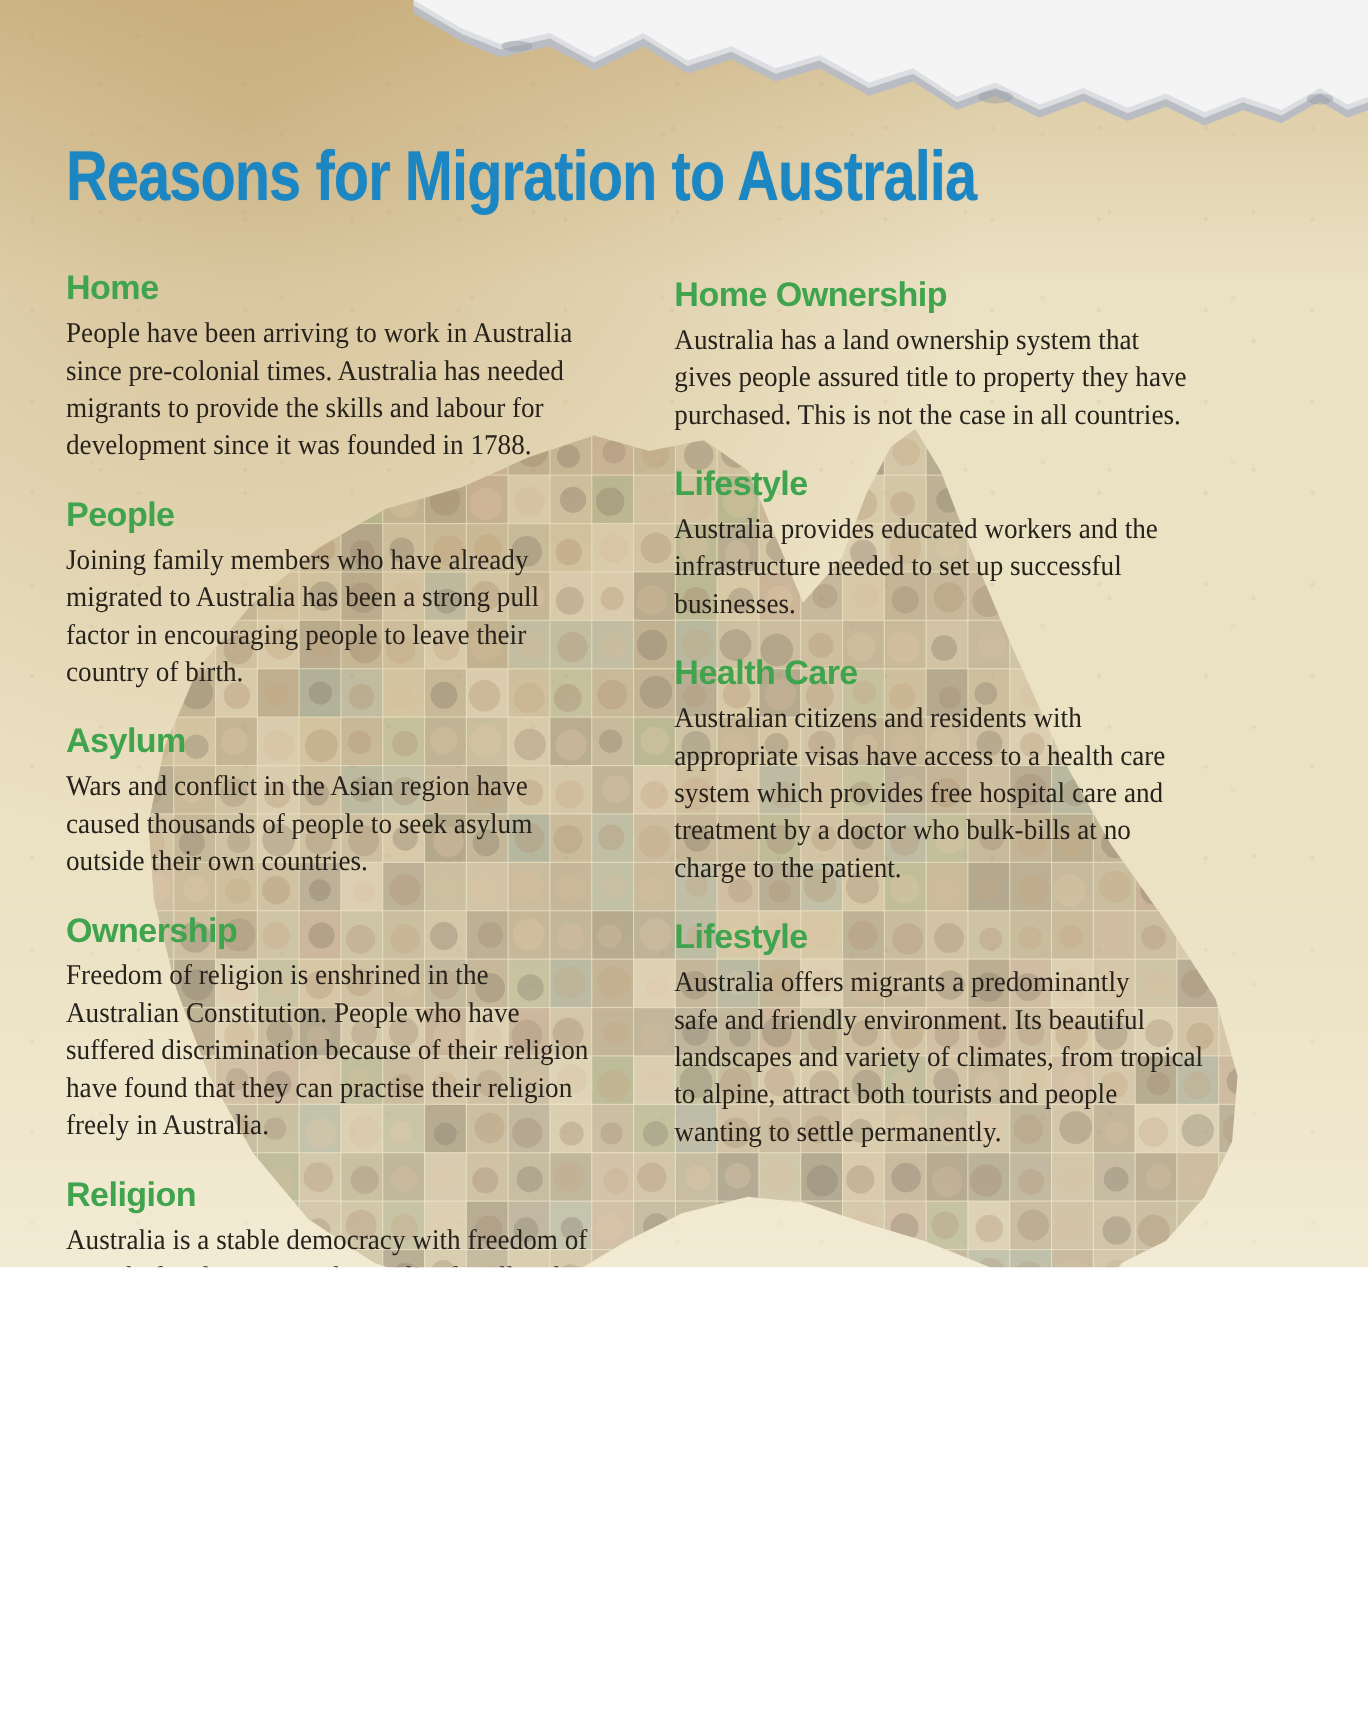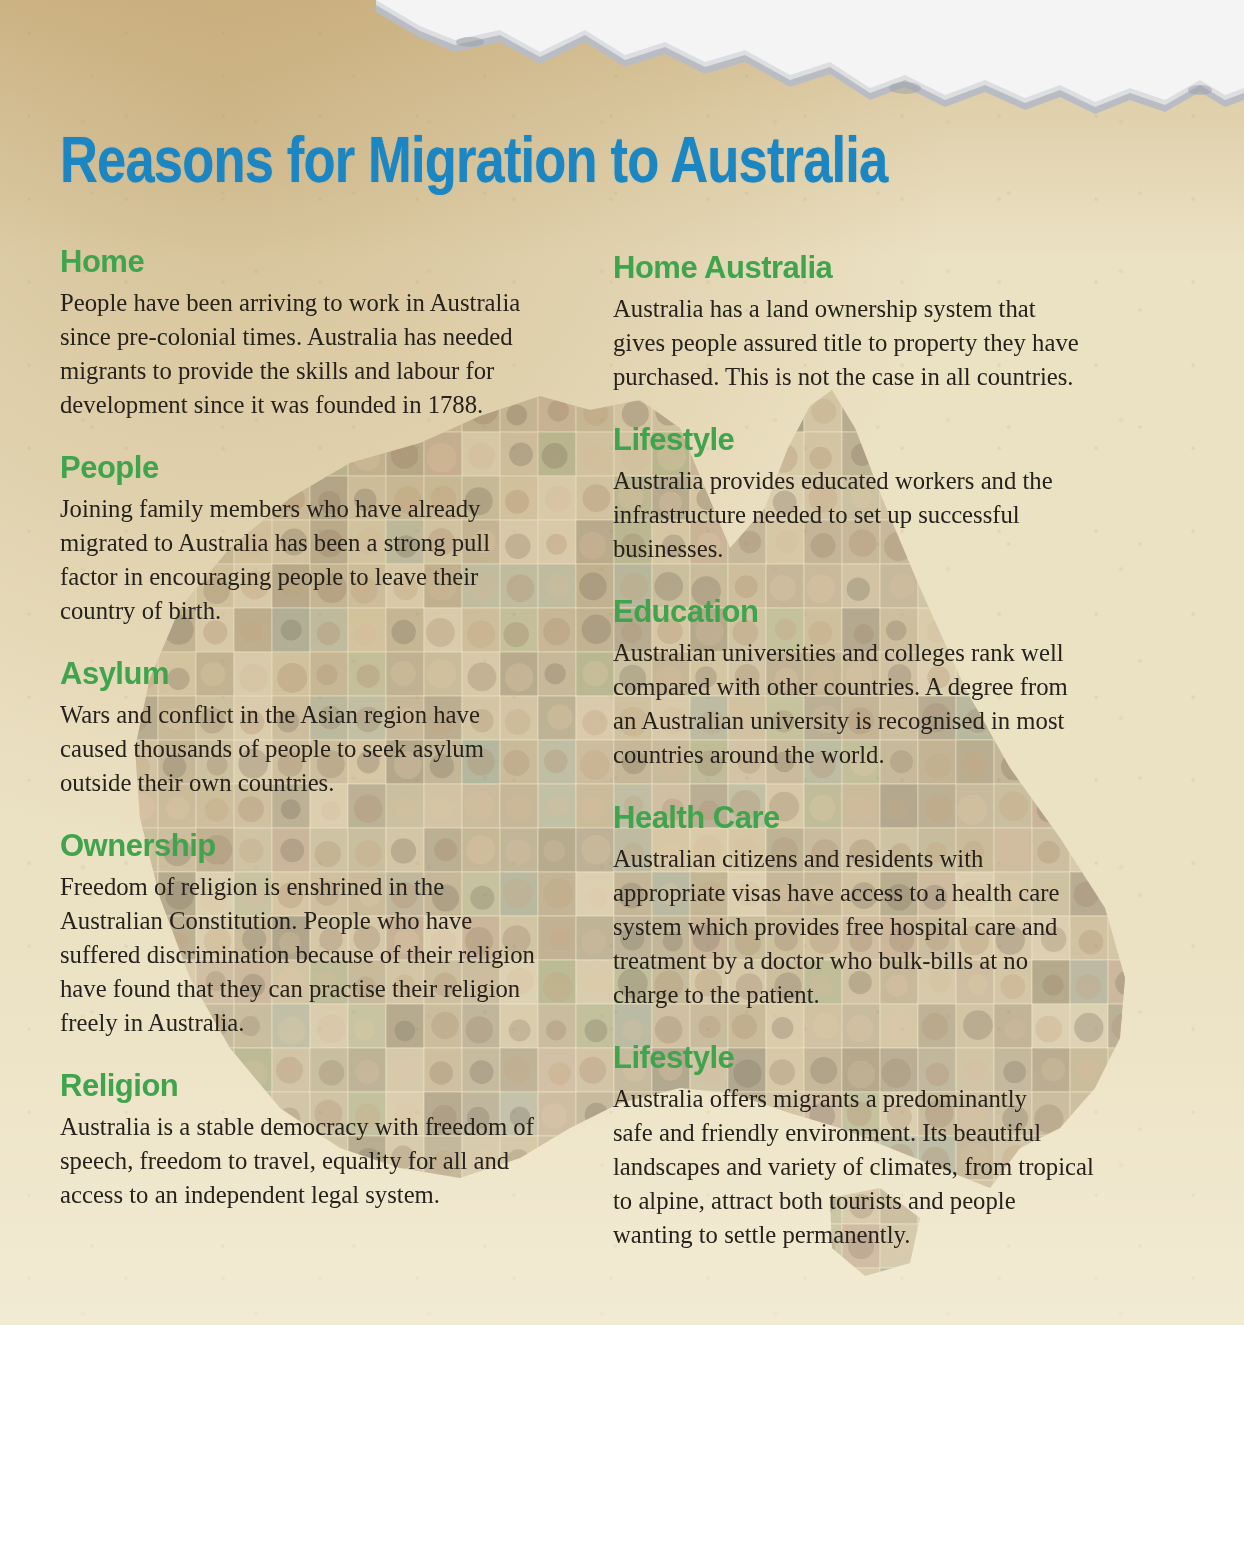--- a/index.html
+++ b/index.html
@@ -1,18 +1,18 @@
 <!DOCTYPE html>
 <html style="--title-blue: #1b86c2; --heading-green: #3fa44d; --body-text: #27221c; --page-red: #ce2127;"><head>
 <meta charset="utf-8">
 <style>
   html,body{margin:0;padding:0;}
   body{width:1244px;height:1555px;overflow:hidden;font-family:"Liberation Sans",sans-serif;}
   .page{
-    position:relative;width:1244px;height:1325px;overflow:hidden;
+    position:relative;width:1244px;height:1152px;overflow:hidden;
     background-color:#ebe1c3;
     background-image:
       radial-gradient(circle at 18% 9%, rgba(173,135,72,.38), rgba(173,135,72,0) 46%),
       linear-gradient(180deg, rgba(186,150,92,.42) 0px, rgba(186,150,92,.22) 110px, rgba(186,150,92,0) 260px),
       linear-gradient(180deg, rgba(0,0,0,0) 70%, rgba(255,252,240,.35) 100%),
       radial-gradient(circle at 30% 40%, rgba(140,110,60,.10) 1px, rgba(0,0,0,0) 2.5px),
       radial-gradient(circle at 70% 65%, rgba(120,95,50,.09) 1px, rgba(0,0,0,0) 2.5px),
       radial-gradient(circle at 48% 82%, rgba(160,130,80,.08) 1.5px, rgba(0,0,0,0) 3px);
     background-size:auto,auto,auto,97px 83px,131px 117px,173px 149px;
   }
@@ -1265,40 +1265,33 @@
 
   <div class="section">
     <h2>Religion</h2>
     <p>Australia is a stable democracy with freedom of
 speech, freedom to travel, equality for all and
 access to an independent legal system.</p>
   </div>
 </div>
   <div class="col col-right">
   <div class="section">
-    <h2>Home Australia</h2>
+    <h2>Home Ownership</h2>
     <p>Australia has a land ownership system that
 gives people assured title to property they have
 purchased. This is not the case in all countries.</p>
   </div>
 
   <div class="section">
     <h2>Lifestyle</h2>
     <p>Australia provides educated workers and the
 infrastructure needed to set up successful
 businesses.</p>
   </div>
 
-  <div class="section">
-    <h2>Education</h2>
-    <p>Australian universities and colleges rank well
-compared with other countries. A degree from
-an Australian university is recognised in most
-countries around the world.</p>
-  </div>
 
   <div class="section">
     <h2>Health Care</h2>
     <p>Australian citizens and residents with
 appropriate visas have access to a health care
 system which provides free hospital care and
 treatment by a doctor who bulk-bills at no
 charge to the patient.</p>
   </div>
 

